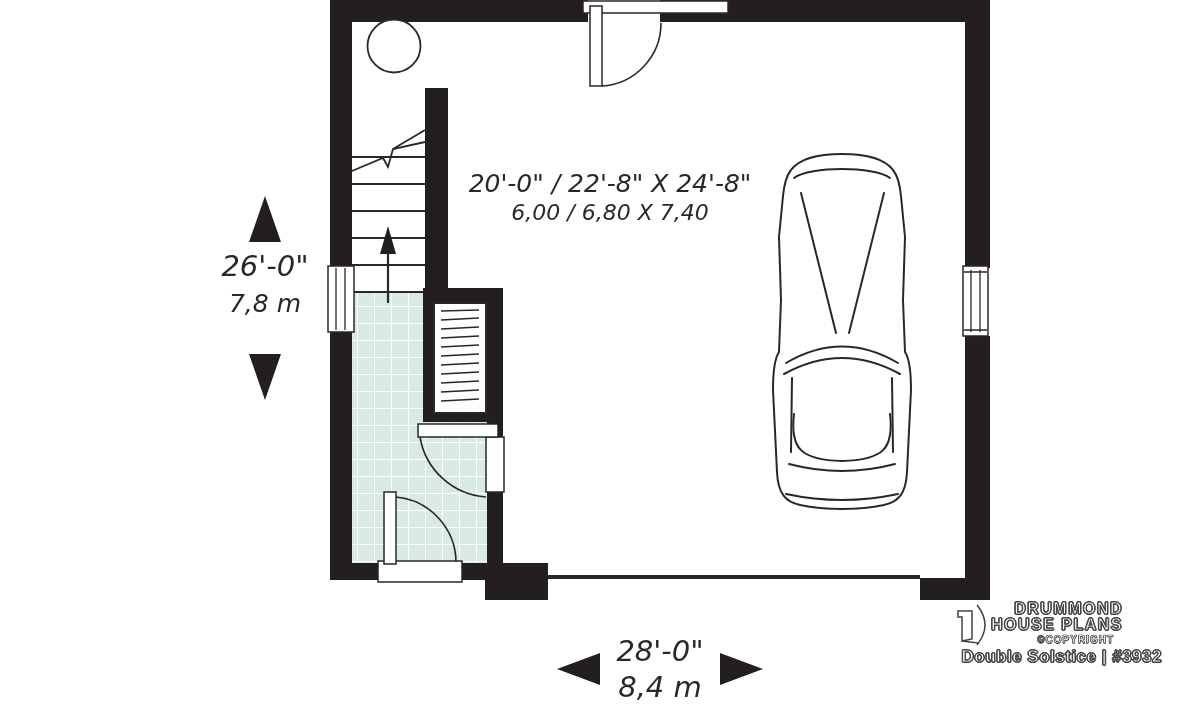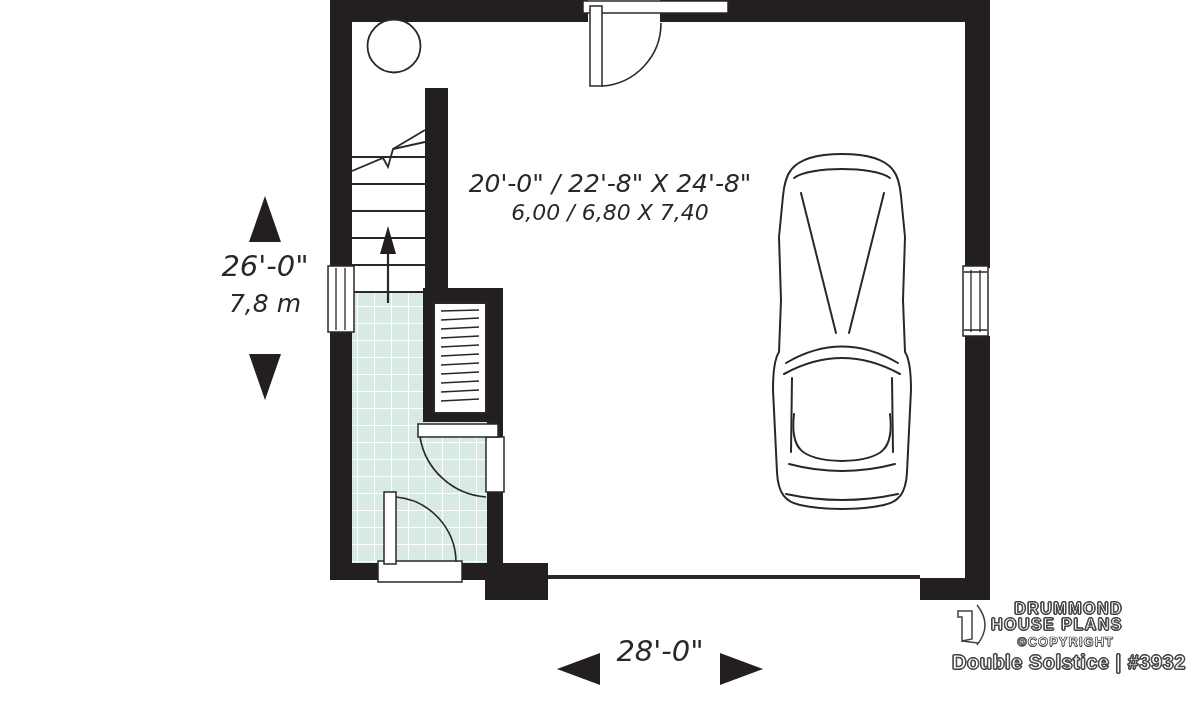--- a/index.html
+++ b/index.html
@@ -39,24 +39,24 @@
           border-left:43px solid var(--wall);}
 
   
   .branding{position:absolute;right:38px;top:601px;width:210px;text-align:right;
             font-family:"Liberation Sans","DejaVu Sans",sans-serif;}
   .outline-txt{color:#ffffff;-webkit-text-stroke:1px #454142;
        text-shadow:-1px 0 0 #454142,1px 0 0 #454142,0 -1px 0 #454142,0 1px 0 #454142;}
   .logo-row{display:flex;justify-content:center;align-items:center;gap:5px;}
   .logo-text{text-align:right;}
   .logo-l1,.logo-l2{font-size:16px;font-weight:bold;letter-spacing:1.5px;line-height:1.0;}
-  .copyright{font-size:13px;font-weight:bold;letter-spacing:1px;margin:1px 48px 2px 0;
+  .copyright{font-size:10px;font-weight:bold;letter-spacing:1px;margin:1px 48px 2px 0;
        -webkit-text-stroke:0.5px #454142;
        text-shadow:-0.5px 0 0 #454142,0.5px 0 0 #454142,0 -0.5px 0 #454142,0 0.5px 0 #454142;}
-  .plan-title{font-size:20px;font-weight:bold;white-space:nowrap;letter-spacing:0.5px;}
+  .plan-title{font-size:17px;font-weight:bold;white-space:nowrap;letter-spacing:0.5px;}
 </style>
 </head>
 <body>
 
 <div class="stage">
 
   <svg width="1200" height="711" viewBox="0 0 1200 711">
     <defs>
       <pattern id="tileGrid" width="17" height="17" patternUnits="userSpaceOnUse">
         <path d="M17 0 H0 V17" fill="none" style="stroke:var(--tilegrid)" stroke-width="2"></path>
@@ -182,20 +182,21 @@
     <div class="tri-up"></div>
     <div class="txt1">26'-0"</div>
     <div class="txt2">7,8 m</div>
     <div class="tri-down"></div>
   </div>
 
   <div class="dim dim-bottom">
     <div class="tri-left"></div>
     <div class="txtcol">
       <div>28'-0"</div>
+      <div>8,4 m</div>
     </div>
     <div class="tri-right"></div>
   </div>
 
   <div class="branding">
     <div class="logo-row">
       <div class="logo-text">
         <div class="logo-l1 outline-txt">DRUMMOND</div>
         <div class="logo-l2 outline-txt">HOUSE PLANS</div>
       </div>

